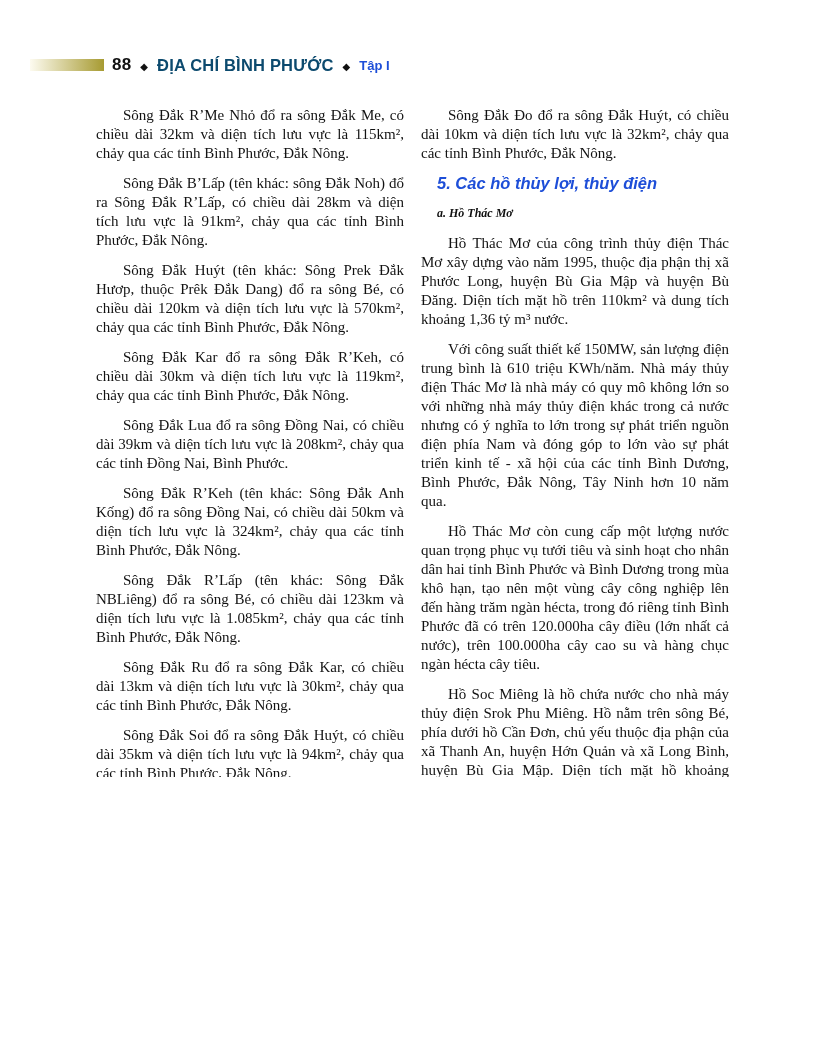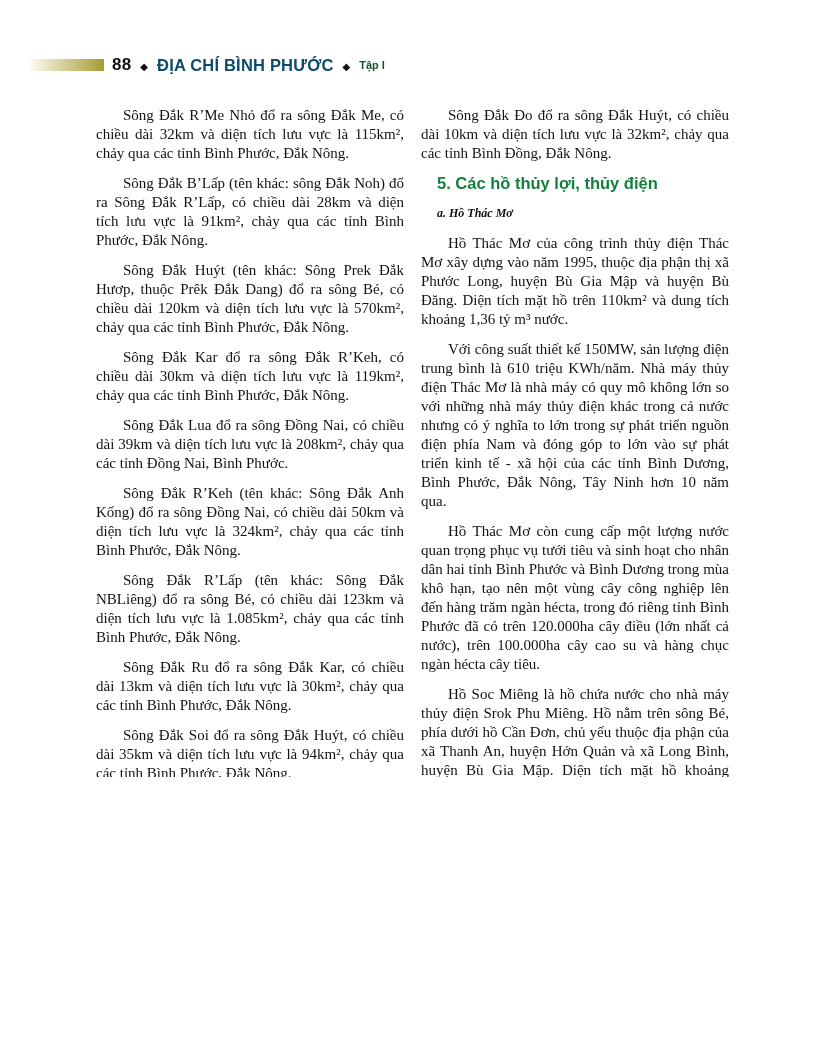--- a/index.html
+++ b/index.html
@@ -46,22 +46,22 @@
     margin: 0 9px;
     color: #111;
     transform: translateY(1px);
   }
   .book-title {
     font-size: 16.5px;
     letter-spacing: 0.2px;
     color: #0c4a6e;
   }
   .volume {
-    font-size: 11px;
-    color: #14532d;
+    font-size: 13px;
+    color: #1d4ed8;
   }
 
   
   .columns {
     position: absolute;
     top: 106px;
     left: 96px;
     width: 633px;
     display: flex;
     gap: 17px;
@@ -76,21 +76,22 @@
     line-height: 19px;
     text-align: justify;
     text-indent: 27px;
     color: #121212;
   }
   .section-heading {
     font-family: "Liberation Sans", "DejaVu Sans", sans-serif;
     font-weight: bold;
     font-size: 16.5px;
     margin: 9px 0 13px 16px;
-    color: #15803d;
+    color: #1d4ed8;
+    font-style: italic;
   }
   .sub-heading {
     font-family: "Liberation Serif", "DejaVu Serif", serif;
     font-weight: bold;
     font-style: italic;
     font-size: 12px;
     margin: 2px 0 13px 16px;
     color: #111;
   }
 </style>
@@ -116,21 +117,21 @@
       <p>Sông Đắk Huýt (tên khác: Sông Prek Đắk Hươp, thuộc Prêk Đắk Dang) đổ ra sông Bé, có chiều dài 120km và diện tích lưu vực là 570km², chảy qua các tỉnh Bình Phước, Đắk Nông.</p>
       <p>Sông Đắk Kar đổ ra sông Đắk R’Keh, có chiều dài 30km và diện tích lưu vực là 119km², chảy qua các tỉnh Bình Phước, Đắk Nông.</p>
       <p>Sông Đắk Lua đổ ra sông Đồng Nai, có chiều dài 39km và diện tích lưu vực là 208km², chảy qua các tỉnh Đồng Nai, Bình Phước.</p>
       <p>Sông Đắk R’Keh (tên khác: Sông Đắk Anh Kống) đổ ra sông Đồng Nai, có chiều dài 50km và diện tích lưu vực là 324km², chảy qua các tỉnh Bình Phước, Đắk Nông.</p>
       <p>Sông Đắk R’Lấp (tên khác: Sông Đắk NBLiêng) đổ ra sông Bé, có chiều dài 123km và diện tích lưu vực là 1.085km², chảy qua các tỉnh Bình Phước, Đắk Nông.</p>
       <p>Sông Đắk Ru đổ ra sông Đắk Kar, có chiều dài 13km và diện tích lưu vực là 30km², chảy qua các tỉnh Bình Phước, Đắk Nông.</p>
       <p>Sông Đắk Soi đổ ra sông Đắk Huýt, có chiều dài 35km và diện tích lưu vực là 94km², chảy qua các tỉnh Bình Phước, Đắk Nông.</p>
     </section>
 
     <section class="col">
-      <p>Sông Đắk Đo đổ ra sông Đắk Huýt, có chiều dài 10km và diện tích lưu vực là 32km², chảy qua các tỉnh Bình Đồng, Đắk Nông.</p>
+      <p>Sông Đắk Đo đổ ra sông Đắk Huýt, có chiều dài 10km và diện tích lưu vực là 32km², chảy qua các tỉnh Bình Phước, Đắk Nông.</p>
       <h2 class="section-heading">5. Các hồ thủy lợi, thủy điện</h2>
       <h3 class="sub-heading">a. Hồ Thác Mơ</h3>
       <p>Hồ Thác Mơ của công trình thủy điện Thác Mơ xây dựng vào năm 1995, thuộc địa phận thị xã Phước Long, huyện Bù Gia Mập và huyện Bù Đăng. Diện tích mặt hồ trên 110km² và dung tích khoảng 1,36 tỷ m³ nước.</p>
       <p>Với công suất thiết kế 150MW, sản lượng điện trung bình là 610 triệu KWh/năm. Nhà máy thủy điện Thác Mơ là nhà máy có quy mô không lớn so với những nhà máy thủy điện khác trong cả nước nhưng có ý nghĩa to lớn trong sự phát triển nguồn điện phía Nam và đóng góp to lớn vào sự phát triển kinh tế - xã hội của các tỉnh Bình Dương, Bình Phước, Đắk Nông, Tây Ninh hơn 10 năm qua.</p>
       <p>Hồ Thác Mơ còn cung cấp một lượng nước quan trọng phục vụ tưới tiêu và sinh hoạt cho nhân dân hai tỉnh Bình Phước và Bình Dương trong mùa khô hạn, tạo nên một vùng cây công nghiệp lên đến hàng trăm ngàn hécta, trong đó riêng tỉnh Bình Phước đã có trên 120.000ha cây điều (lớn nhất cả nước), trên 100.000ha cây cao su và hàng chục ngàn hécta cây tiêu.</p>
       <p>Hồ Soc Miêng là hồ chứa nước cho nhà máy thủy điện Srok Phu Miêng. Hồ nằm trên sông Bé, phía dưới hồ Cần Đơn, chủ yếu thuộc địa phận của xã Thanh An, huyện Hớn Quản và xã Long Bình, huyện Bù Gia Mập. Diện tích mặt hồ khoảng 16,42km².</p>
     </section>
 
   </main>
 </div>

